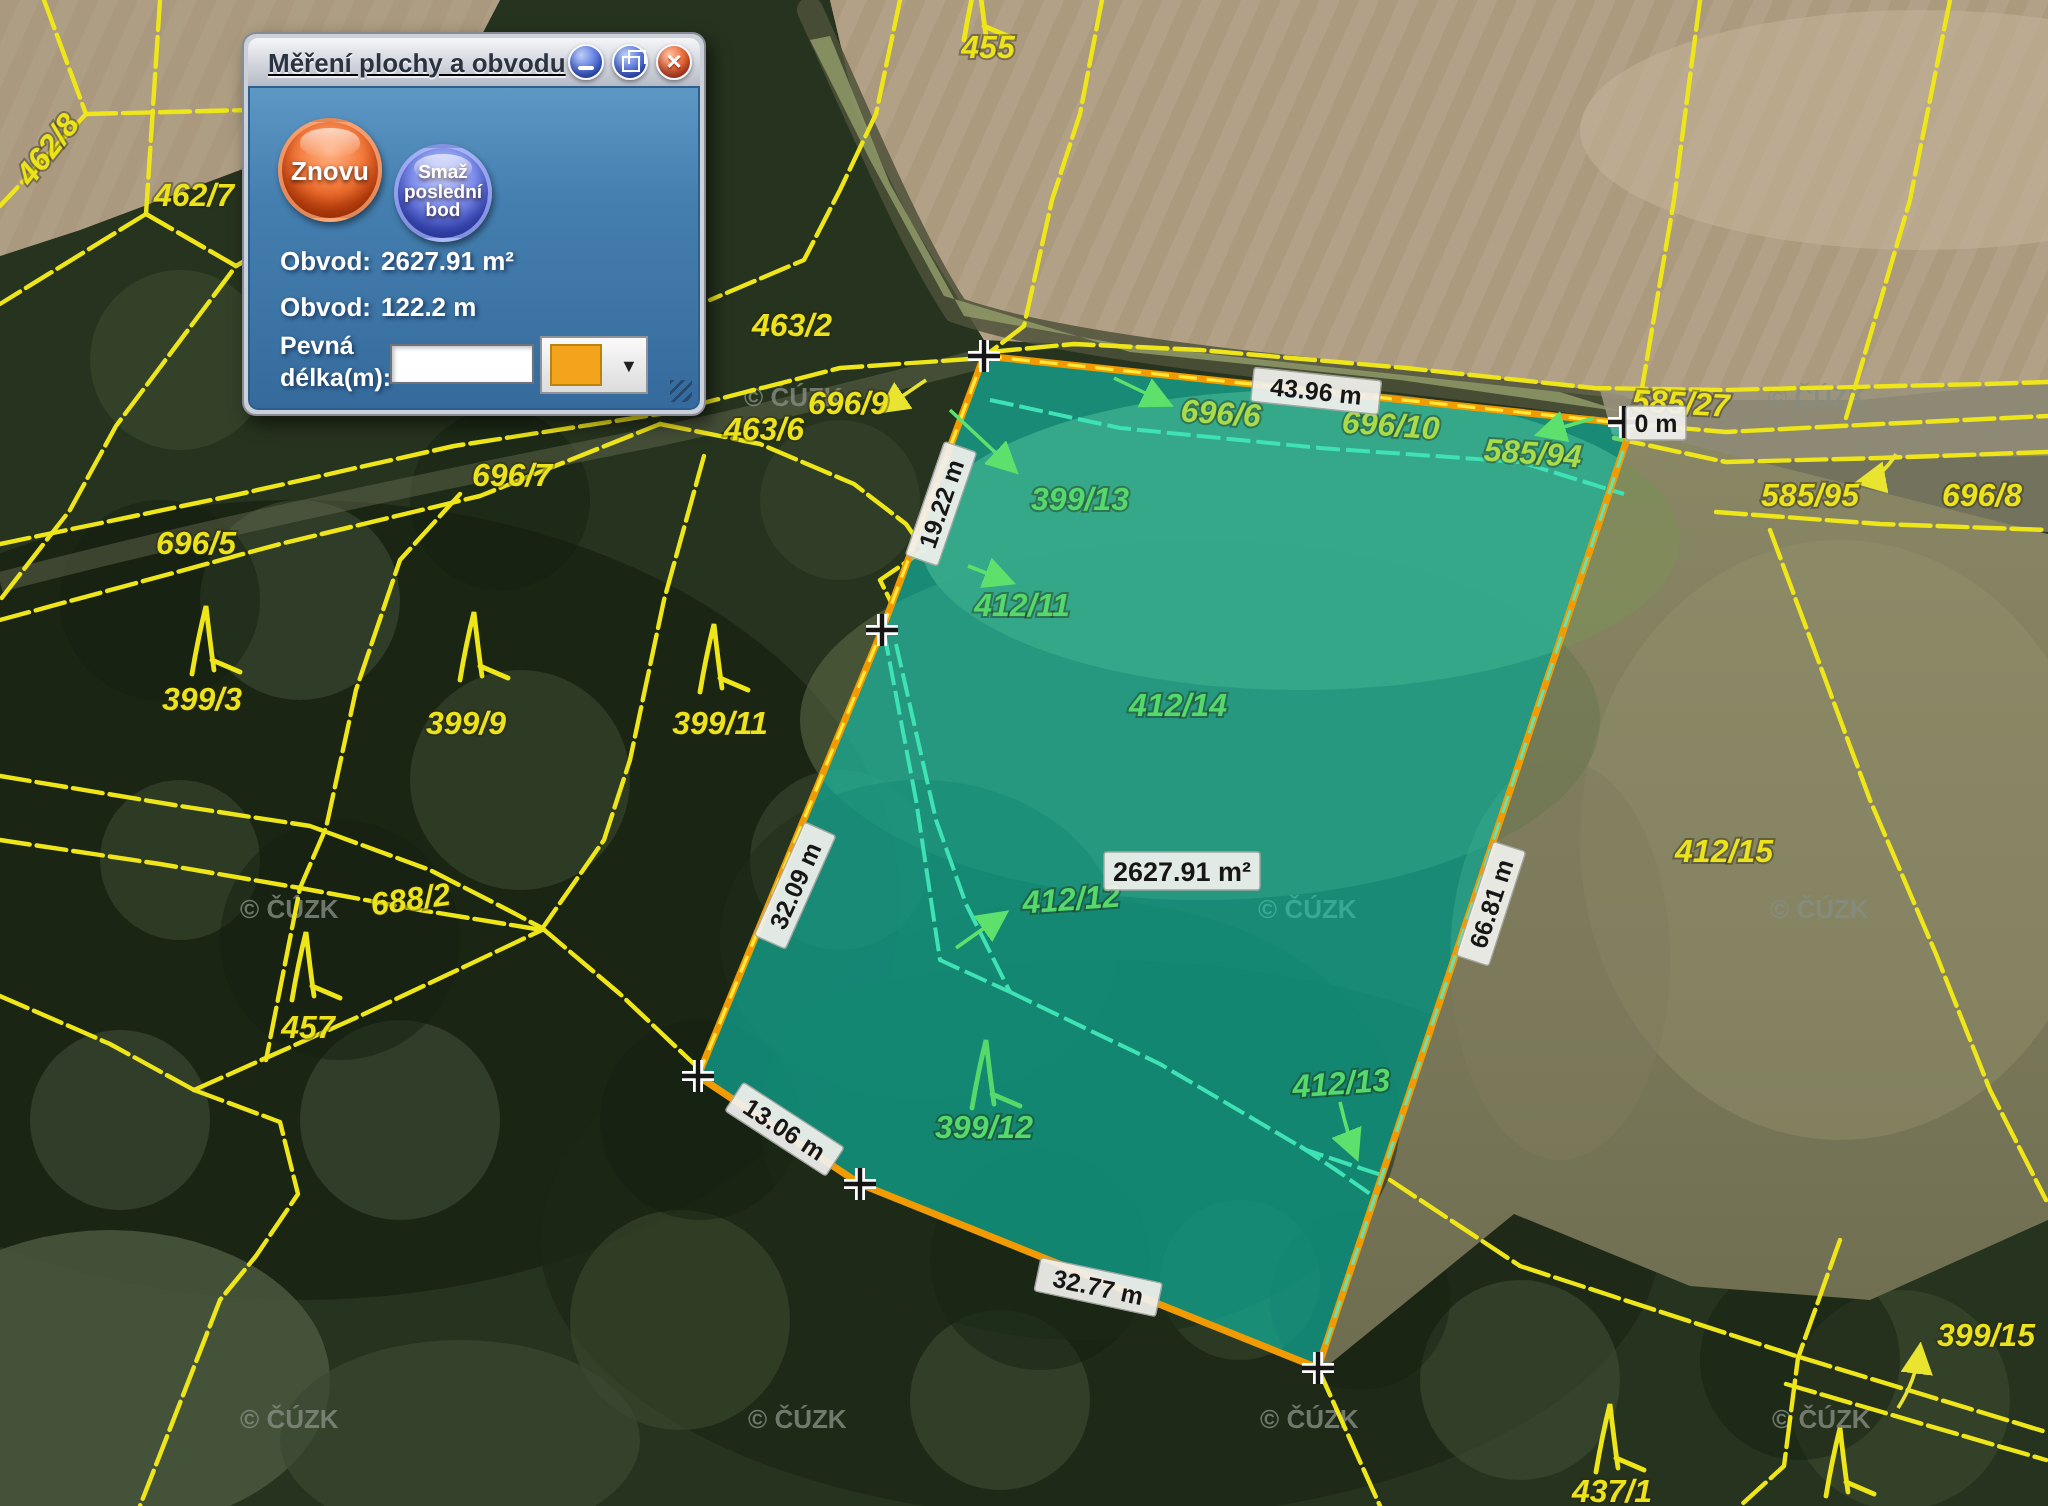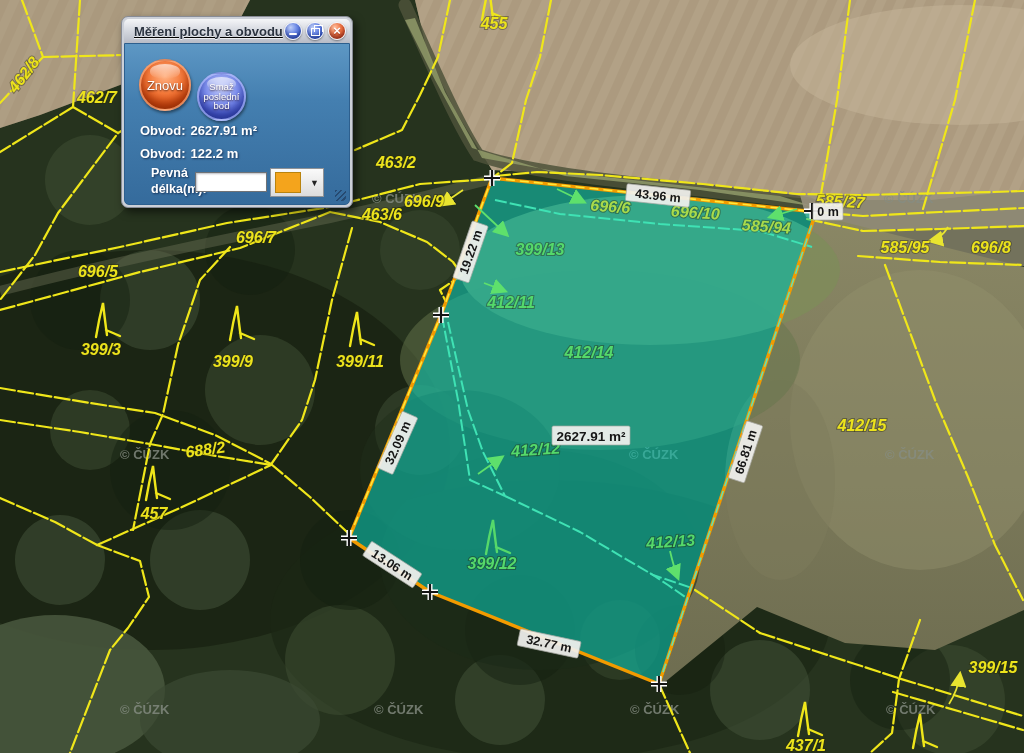--- a/index.html
+++ b/index.html
@@ -24,29 +24,29 @@
   .titlebar .title{margin-left:10px;font-size:13px;font-weight:bold;color:#2b3340;text-shadow:0 1px 0 rgba(255,255,255,.7);}
   .winbtns{position:absolute;right:4px;top:3px;display:flex;gap:4px;}
   .wbtn{width:18px;height:18px;border-radius:50%;border:1px solid #f4f6fb;box-sizing:border-box;display:flex;align-items:center;justify-content:center;box-shadow:0 1px 2px rgba(0,0,0,.4), inset 0 -3px 4px rgba(0,0,40,.35);cursor:pointer;}
   .wbtn.min,.wbtn.res{background:radial-gradient(circle at 35% 28%,#bdcdf6 0%,#6f8ce8 40%,#3a5ed0 75%,#2546b0 100%);}
   .wbtn.cls{background:radial-gradient(circle at 35% 28%,#ffc3a4 0%,#f07848 40%,#d84818 75%,#b03408 100%);}
   .wbtn .bar{width:8px;height:2.5px;background:#fff;margin-top:6px;border-radius:1px;}
   .wbtn .sq{position:relative;width:7px;height:6px;border:1px solid #fff;margin-top:1px;}
   .wbtn .sq::before{content:"";position:absolute;left:2px;top:-4px;width:7px;height:6px;border:1px solid #fff;border-bottom:none;}
   .wbtn .x{color:#fff;font-size:13px;font-weight:bold;line-height:16px;text-shadow:0 1px 1px rgba(120,20,0,.6);}
   .dbody{position:absolute;left:2px;right:2px;top:26px;bottom:2px;border-radius:0 0 5px 5px;background:linear-gradient(180deg,#5d97c4 0%,#447fb0 35%,#356b9c 100%);border:1px solid #2d5f8e;box-sizing:border-box;}
-  .bigbtn{position:absolute;border-radius:50%;color:#fff;display:flex;flex-direction:column;align-items:center;justify-content:center;font-weight:normal;cursor:pointer;text-shadow:0 1px 2px rgba(40,10,0,.8);text-align:center;}
+  .bigbtn{position:absolute;border-radius:50%;color:#fff;display:flex;flex-direction:column;align-items:center;justify-content:center;font-weight:bold;cursor:pointer;text-shadow:0 1px 2px rgba(40,10,0,.8);text-align:center;}
   .bigbtn::after{content:"";position:absolute;left:18%;top:7%;width:64%;height:30%;border-radius:50%;background:linear-gradient(180deg,rgba(255,255,255,.65),rgba(255,255,255,0));}
   .znovu{left:14px;top:15px;width:48px;height:48px;font-size:13px;background:radial-gradient(circle at 50% 32%,#ffb080 0%,#f4793a 42%,#d94f12 72%,#a83c06 100%);border:2px solid rgba(255,210,180,.45);box-shadow:inset 0 -6px 9px rgba(110,25,0,.55),1px 2px 3px rgba(0,0,0,.45);}
   .smaz{left:72px;top:28px;width:45px;height:45px;font-size:9.5px;line-height:1.05;background:radial-gradient(circle at 50% 30%,#c4cdf9 0%,#7e8fee 42%,#4a5cd0 72%,#3343ae 100%);border:2px solid rgba(210,220,255,.45);box-shadow:inset 0 -6px 9px rgba(20,30,110,.55),1px 2px 3px rgba(0,0,0,.45);}
   .drow{position:absolute;left:15px;color:#fff;font-size:13px;font-weight:bold;text-shadow:1px 1px 2px rgba(0,10,40,.6);white-space:nowrap;}
   .drow .lab{margin-right:5px;}
   .row-area{top:79px;}
   .row-perim{top:102px;}
-  .fixedlab{position:absolute;left:26px;top:122px;color:#fff;font-size:12.5px;font-weight:bold;line-height:1.25;text-shadow:1px 1px 2px rgba(0,10,40,.6);}
+  .fixedlab{position:absolute;left:15px;top:122px;color:#fff;font-size:12.5px;font-weight:bold;line-height:1.25;text-shadow:1px 1px 2px rgba(0,10,40,.6);}
   .fixedinput{position:absolute;left:70px;top:128px;width:64px;height:18px;border:1px solid #6f7276;background:#fff;box-shadow:inset 1px 1px 2px #b9bcc2;font-size:12px;padding:0 3px;}
   .swatch{position:absolute;left:145px;top:124px;width:52px;height:27px;background:linear-gradient(180deg,#fafafa,#dcdcdc);border:1px solid #8f9296;display:flex;align-items:center;cursor:pointer;}
   .swatch .chip{width:24px;height:19px;margin-left:4px;background:#f4a41c;border:1px solid #b9830e;}
   .swatch .arr{margin-left:9px;font-size:9px;color:#222;}
   .grip{position:absolute;right:3px;bottom:3px;width:11px;height:11px;background:repeating-linear-gradient(135deg,rgba(25,45,75,.55) 0 1.5px,transparent 1.5px 4px);border-radius:0 0 4px 0;}
 </style>
 </head>
 <body>
 
 <div class="stage">

